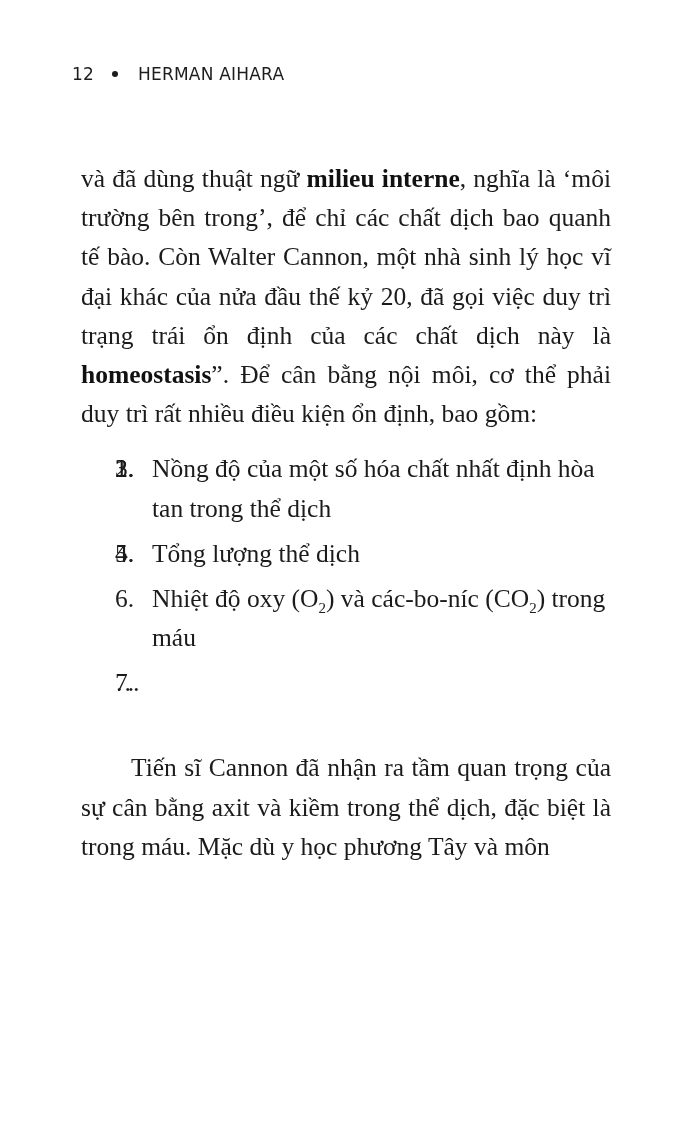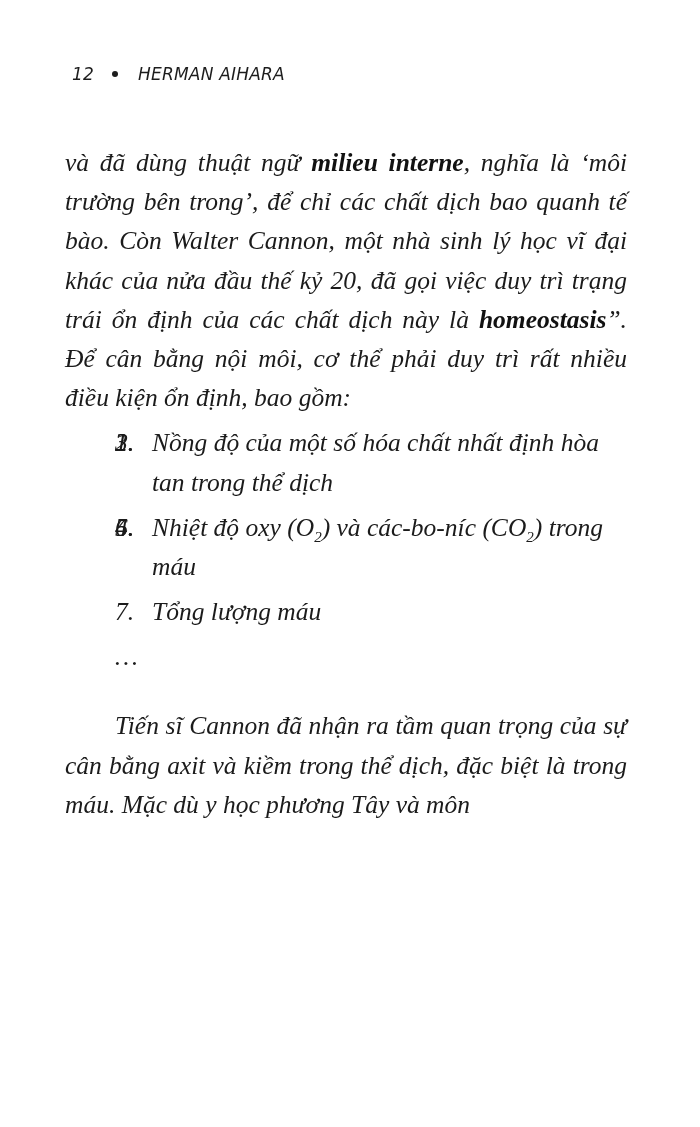--- a/index.html
+++ b/index.html
@@ -14,21 +14,20 @@
       overflow: hidden;
       color: #1a1a1a;
     }
     .page {
       position: absolute;
       left: 0;
       top: 0;
       width: 700px;
       height: 1127px;
       background: #ffffff;
-      font-style: italic;
     }
     .running-header {
       position: absolute;
       left: 72px;
       top: 64px;
       font-family: "DejaVu Sans", "Liberation Sans", sans-serif;
       font-size: 17px;
       letter-spacing: 0.2px;
       color: #1d1d1d;
       display: flex;
@@ -47,21 +46,21 @@
       position: absolute;
       left: 65px;
       top: 143px;
       width: 562px;
       font-family: "Liberation Serif", "DejaVu Serif", serif;
       font-size: 25.5px;
       line-height: 39.2px;
       color: #1b1b1b;
     }
     .para {
-      margin: 0;
+      margin: 16px;
       text-align: justify;
       text-align-last: left;
     }
     .para.lead {
       text-indent: 0;
     }
     .para.indented {
       text-indent: 50px;
     }
     b.term {
@@ -122,28 +121,28 @@
       </li>
       <li class="list-item">
         <span class="num">3.</span>
         <span>Nồng độ của một số hóa chất nhất định hòa tan trong thể dịch</span>
       </li>
       <li class="list-item">
         <span class="num">4.</span>
       </li>
       <li class="list-item">
         <span class="num">5.</span>
+        <span>Tổng lượng thể dịch</span>
       </li>
       <li class="list-item">
         <span class="num">6.</span>
         <span><span>Nhiệt độ oxy (O</span><sub>2</sub><span>) và các-bo-níc (CO</span><sub>2</sub><span>) trong máu</span></span>
       </li>
       <li class="list-item">
         <span class="num">7.</span>
-        <span>Tổng lượng máu</span>
       </li>
     </ol>
 
     <div class="ellipsis-line">…</div>
 
     <div class="spacer"></div>
 
     <p class="para indented">Tiến sĩ Cannon đã nhận ra tầm quan trọng của sự cân bằng axit và kiềm trong thể dịch, đặc biệt là trong máu. Mặc dù y học phương Tây và môn</p>
 
   </div>

